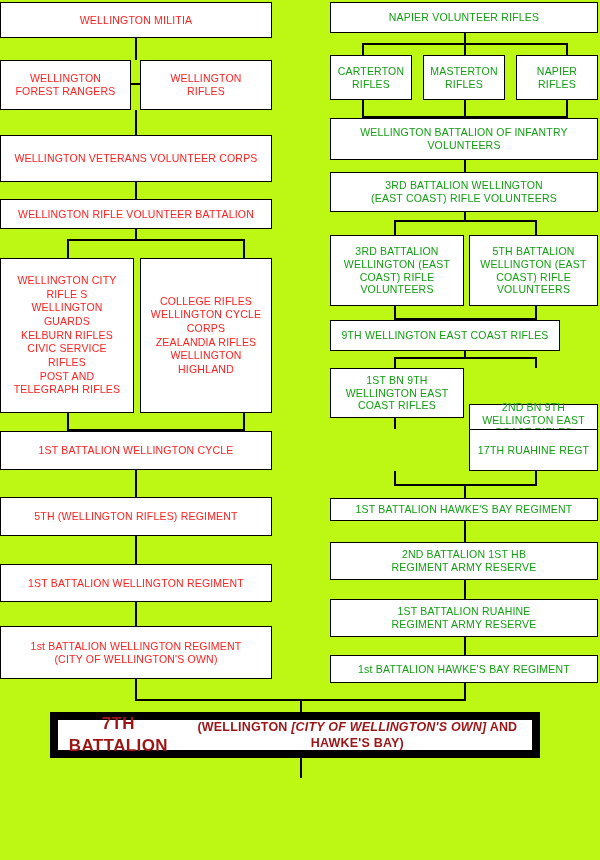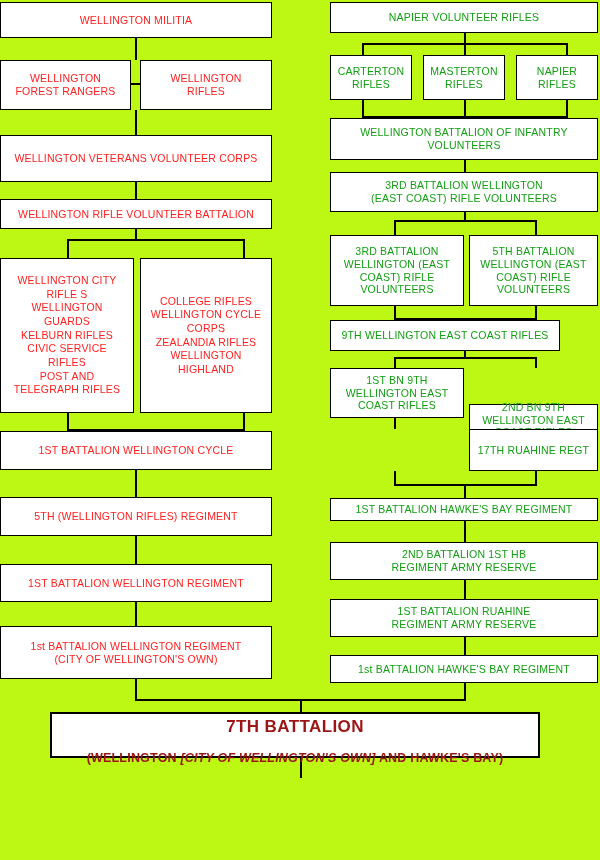--- a/index.html
+++ b/index.html
@@ -29,41 +29,42 @@
   .conn.h { height: 2px; }
 
   
   .box {
     position: absolute;
     box-sizing: border-box;
     background: #ffffff;
     border: 1px solid #000000;
     display: flex;
     align-items: center;
+    justify-content: center;
     text-align: center;
     line-height: 1.22;
     padding: 2px 4px;
     letter-spacing: 0.2px;
   }
   .box .txt {
     display: block;
     width: 100%;
     white-space: pre-line;
   }
   
   .red   { color: #ff2020; font-size: 10.5px; }
   .green { color: #119e11; font-size: 10.5px; }
 
   
   .list { line-height: 1.30; }
 
   
   .summary {
-    border: 2px solid #000000;
-    flex-direction: column;
+    border: 8px solid #000000;
+    flex-direction: row;
     line-height: 1.30;
     gap: 12px;
   }
   .summary .line1 {
     font-size: 17px;
     font-weight: bold;
     color: #9c1414;
     letter-spacing: 0.4px;
   }
   .summary .line2 {

